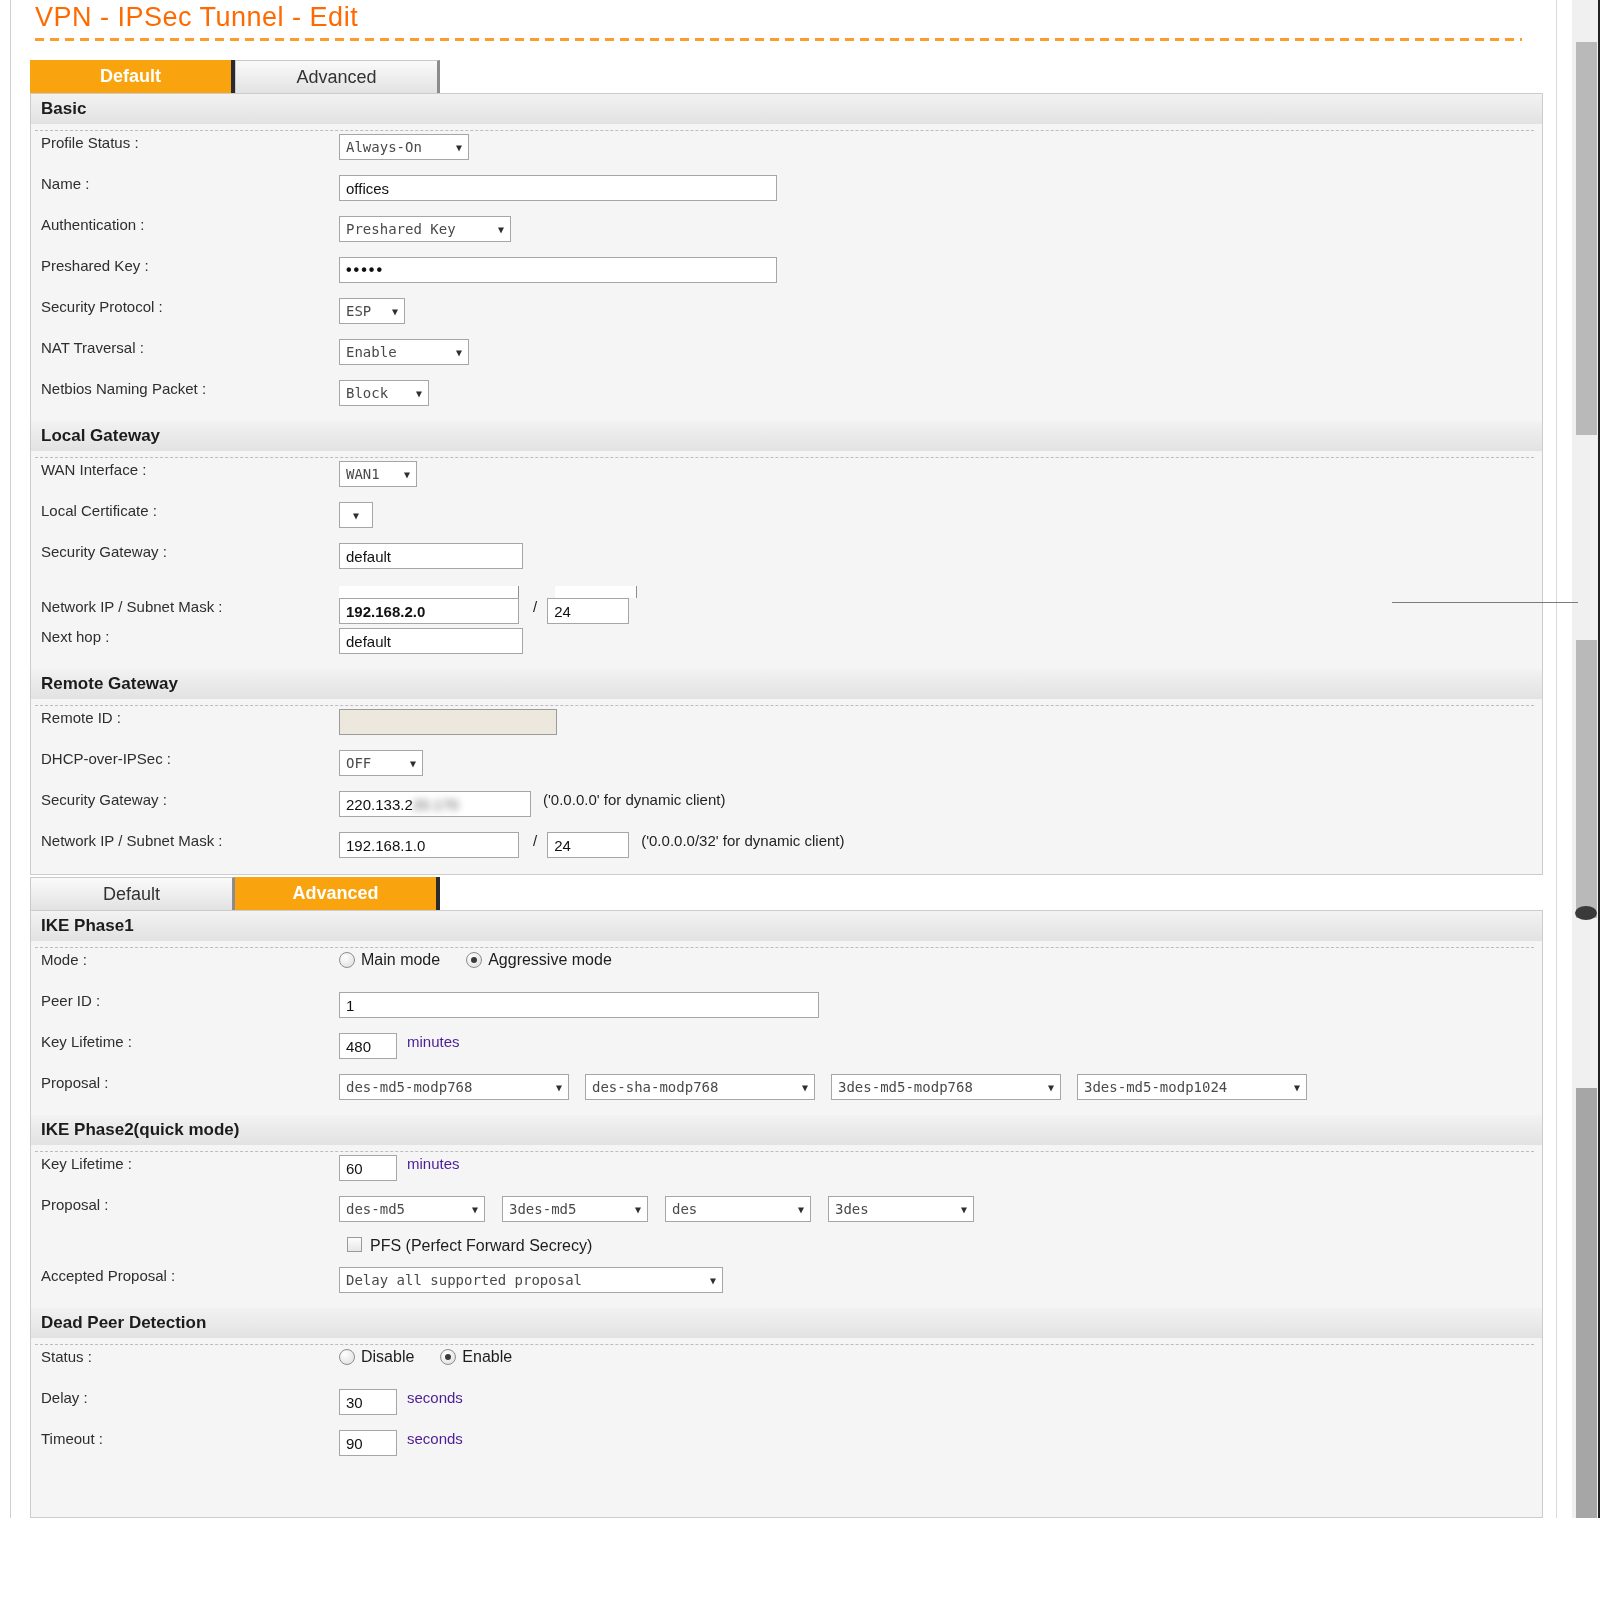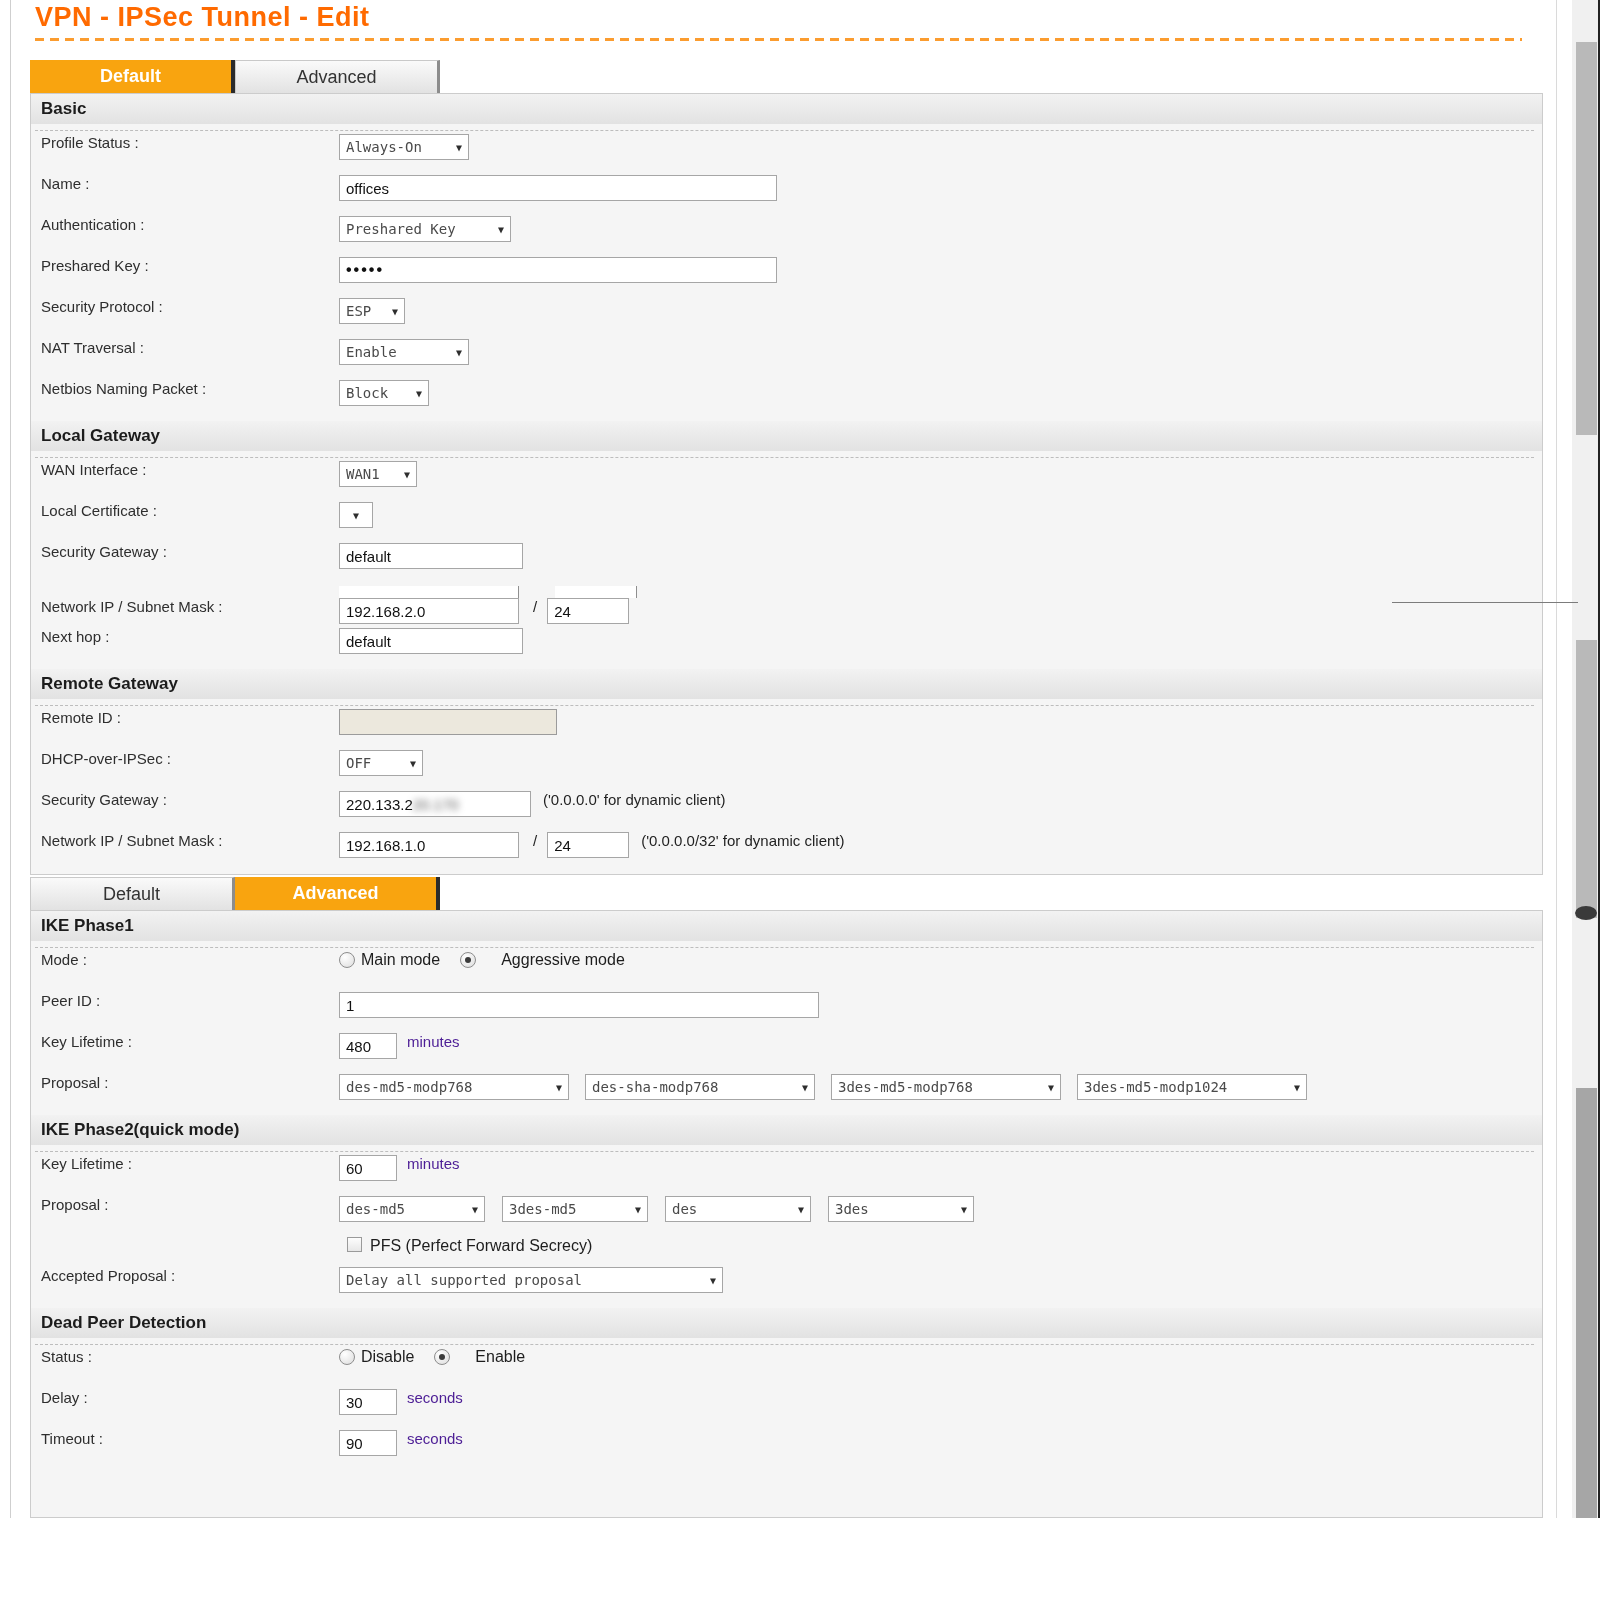--- a/index.html
+++ b/index.html
@@ -14,21 +14,21 @@
   .screen-right-edge { left:1598px; top:0; width:2px; height:1518px; background:#222; }
   .sb-track { left:1572px; top:0; width:26px; height:1518px; background:#f0f0f0; }
   .sb-thumb { left:1576px; width:21px; background:#b9b9b9; }
   .sb-thumb.t1 { top:42px; height:393px; }
   .sb-thumb.t2 { top:640px; height:278px; }
   .sb-thumb.t3 { top:1088px; height:430px; background:#a6a6a6; }
   .sb-blob { left:1575px; top:906px; width:22px; height:14px; background:#3a3a3a; border-radius:50%; }
   .artifact-line { left:1392px; top:602px; width:186px; height:1px; background:#7c7c7c; }
 
   
-  .page-title { left:35px; top:2px; font-size:27px; font-weight:bold; color:#ff6a00; letter-spacing:0.5px; }
+  .page-title { left:35px; top:2px; font-size:27px; font-weight:normal; color:#ff6a00; letter-spacing:0.5px; }
   .title-rule { left:35px; top:38px; width:1487px; height:3px;
     background:repeating-linear-gradient(90deg,#fb9c2f 0 9px, transparent 9px 15px); }
 
   
   .tabbar { display:flex; height:33px; }
   .tabbar.top { left:30px; top:60px; }
   .tabbar.bottom { left:30px; top:877px; }
   .tab { width:205px; height:33px; display:flex; align-items:center; justify-content:center;
     font-size:18px; cursor:default; }
   .tab.active { background:#f9a40f; color:#fff; font-weight:bold; border-right:4px solid #2b2b2b; }
@@ -72,21 +72,21 @@
 
   .strip { height:12px; background:#fff; border-right:1px solid #8f8f8f; }
 
   .radio { width:16px; height:16px; border-radius:50%; border:1px solid #8d8d8d;
     background:radial-gradient(circle at 35% 30%, #ffffff, #dcdcdc); display:inline-block;
     position:relative; flex:none; }
   .radio.checked::after { content:""; position:absolute; left:4px; top:4px; right:4px; bottom:4px;
     border-radius:50%; background:#3b3b3b; }
   .ropt { display:inline-flex; align-items:center; font-size:16px; color:#1d1d1d; }
   .ropt .rlbl { margin-left:6px; }
-  .ropt + .ropt { margin-left:20px;gap:19px; }
+  .ropt + .ropt { margin-left:26px; }
 
   .cbx { width:15px; height:15px; border:1px solid #9a9a9a;
     background:linear-gradient(#fdfdfd,#e7e7e7); display:inline-block; flex:none; }
   .cbx-lbl { margin-left:8px; font-size:16px; color:#1d1d1d; }
 
   .sel.p1 { width:230px; margin-right:16px; }
   .sel.p2 { width:146px; margin-right:17px; }
 </style>
 </head>
 <body>
@@ -180,21 +180,21 @@
 
   <div class="row strips">
     <span class="flabel"></span>
     <span class="strip" style="width:180px"></span>
     <span style="width:36px"></span>
     <span class="strip" style="width:82px"></span>
   </div>
 
   <div class="row short">
     <span class="flabel">Network IP / Subnet Mask :</span>
-    <input class="inp" style="width: 180px;" value="192.168.2.0">
+    <input class="inp" style="width: 180px; font-weight: bold;" value="192.168.2.0">
     <span class="slash">/</span>
     <input class="inp" style="width: 82px;" value="24">
   </div>
 
   <div class="row">
     <span class="flabel">Next hop :</span>
     <input class="inp" style="width: 184px;" value="default">
   </div>
 
   <div class="section-header">Remote Gateway</div>

